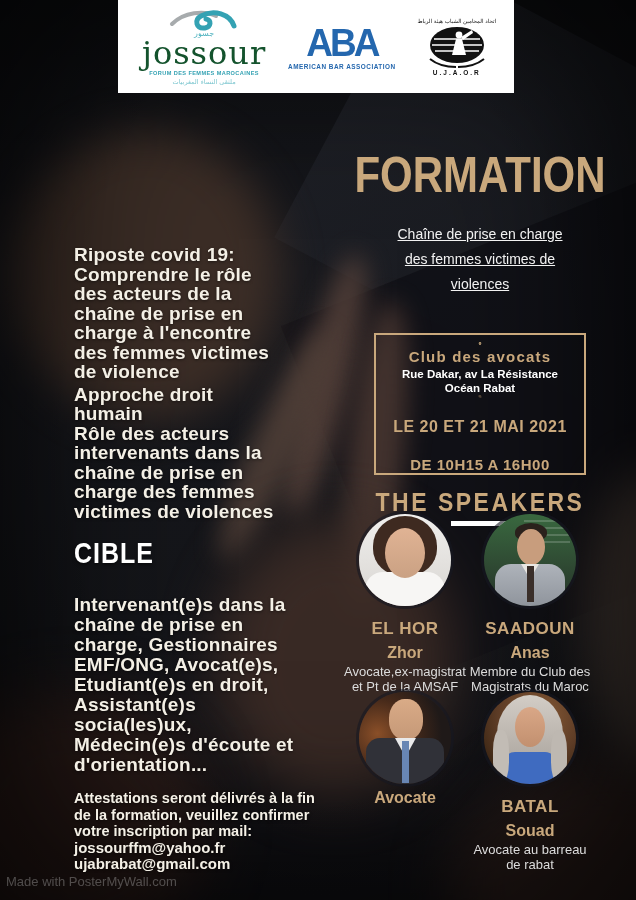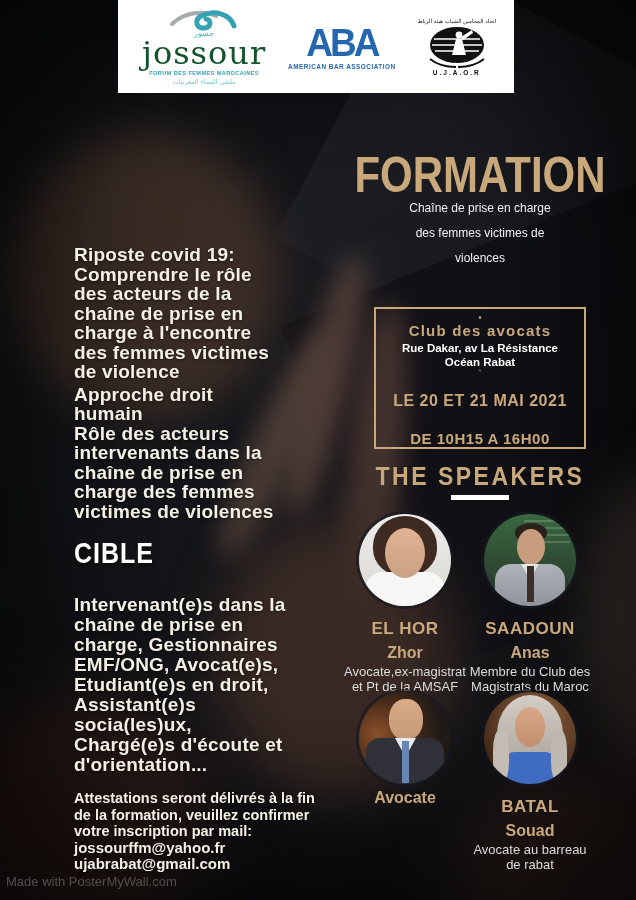--- a/index.html
+++ b/index.html
@@ -32,21 +32,21 @@
   .jossour-tagline{font-size:5.6px;color:#34a2b3;letter-spacing:.4px;margin-top:2px;font-weight:bold;}
   .jossour-tagline-ar{font-family:"DejaVu Sans",sans-serif;font-size:6.5px;color:#7cc6cf;margin-top:2px;}
   .aba-word{font-size:37px;font-weight:bold;color:#2467ae;letter-spacing:-3px;transform:scaleY(1.05);}
   .aba-tagline{font-size:6.4px;color:#2467ae;font-weight:bold;letter-spacing:.5px;margin-top:3px;}
   .ujaor-arabic{font-family:"DejaVu Sans",sans-serif;font-size:5.5px;color:#111;max-width:86px;text-align:center;line-height:1.2;}
   .ujaor-acronym{font-size:6.5px;font-weight:bold;color:#111;letter-spacing:2px;margin-top:1px;}
   
   .right-col{position:absolute;z-index:5;left:348px;top:0;width:264px;text-align:center;color:#fff;}
   .formation-title{margin-top:150px;color:#c9a87c;font-size:42px;font-weight:bold;letter-spacing:0;
     transform:scaleY(1.18);transform-origin:top center;line-height:44px;}
-  .formation-subtitle{margin-top:2px;font-size:12px;line-height:25px;color:#f2f2f2;white-space:pre-line;}
+  .formation-subtitle{margin-top:28px;font-size:14px;line-height:25px;color:#f2f2f2;white-space:pre-line;text-decoration:underline;}
   .venue-box{margin:36px auto 0;width:212px;border:2px solid #c9a87c;box-sizing:border-box;height:142px;
     display:flex;flex-direction:column;align-items:center;padding-top:7px;}
   .venue-name{color:#c9a87c;font-weight:bold;font-size:15px;letter-spacing:1.2px;margin-top:3px;}
   .venue-address{color:#ffffff;font-weight:bold;font-size:11.5px;line-height:13.5px;white-space:pre-line;margin-top:3px;}
   .venue-dates{color:#c9a87c;font-weight:bold;font-size:16px;letter-spacing:.5px;margin-top:20px;}
   .venue-hours{color:#c9a87c;font-weight:bold;font-size:15px;letter-spacing:.5px;margin-top:20px;}
   .speakers-title{margin-top:13px;color:#c9a87c;font-size:23px;font-weight:bold;letter-spacing:2.5px;
     transform:scaleY(1.1);transform-origin:top center;}
   .speakers-underline{width:58px;height:5px;background:#ffffff;margin:6px auto 0;}
   
@@ -198,21 +198,21 @@
     <div class="cible-wrap">
       <span class="cible">CIBLE</span>
     </div>
     <div class="audience">Intervenant(e)s dans la
 chaîne de prise en
 charge, Gestionnaires
 EMF/ONG, Avocat(e)s,
 Etudiant(e)s en droit,
 Assistant(e)s
 socia(les)ux,
-Chargé(e)s d'écoute et
+Médecin(e)s d'écoute et
 d'orientation...</div>
     <div class="attestation">Attestations seront délivrés à la fin
 de la  formation, veuillez confirmer
 votre inscription par mail:</div>
     <div class="email">jossourffm@yahoo.fr</div>
     <div class="email">ujabrabat@gmail.com</div>
   </div>
 
   <div class="speaker sp2">
     <div class="photo photo-anas">

